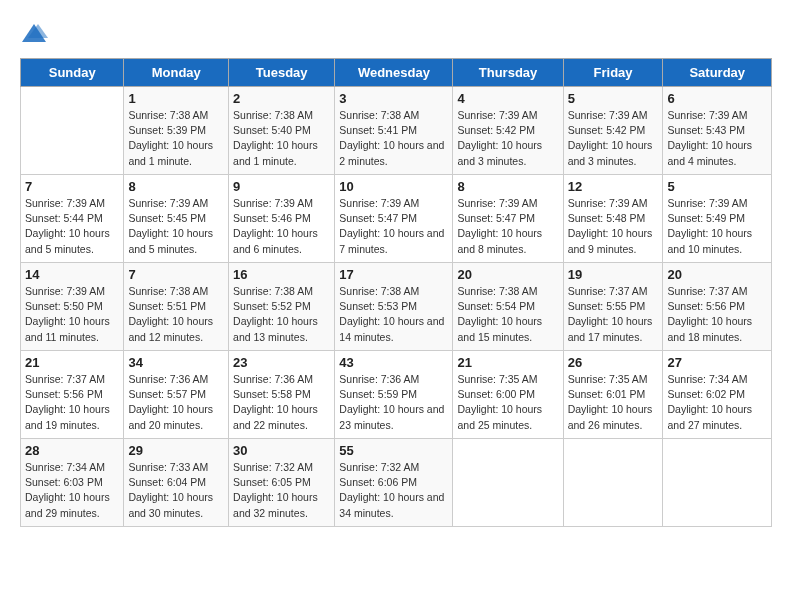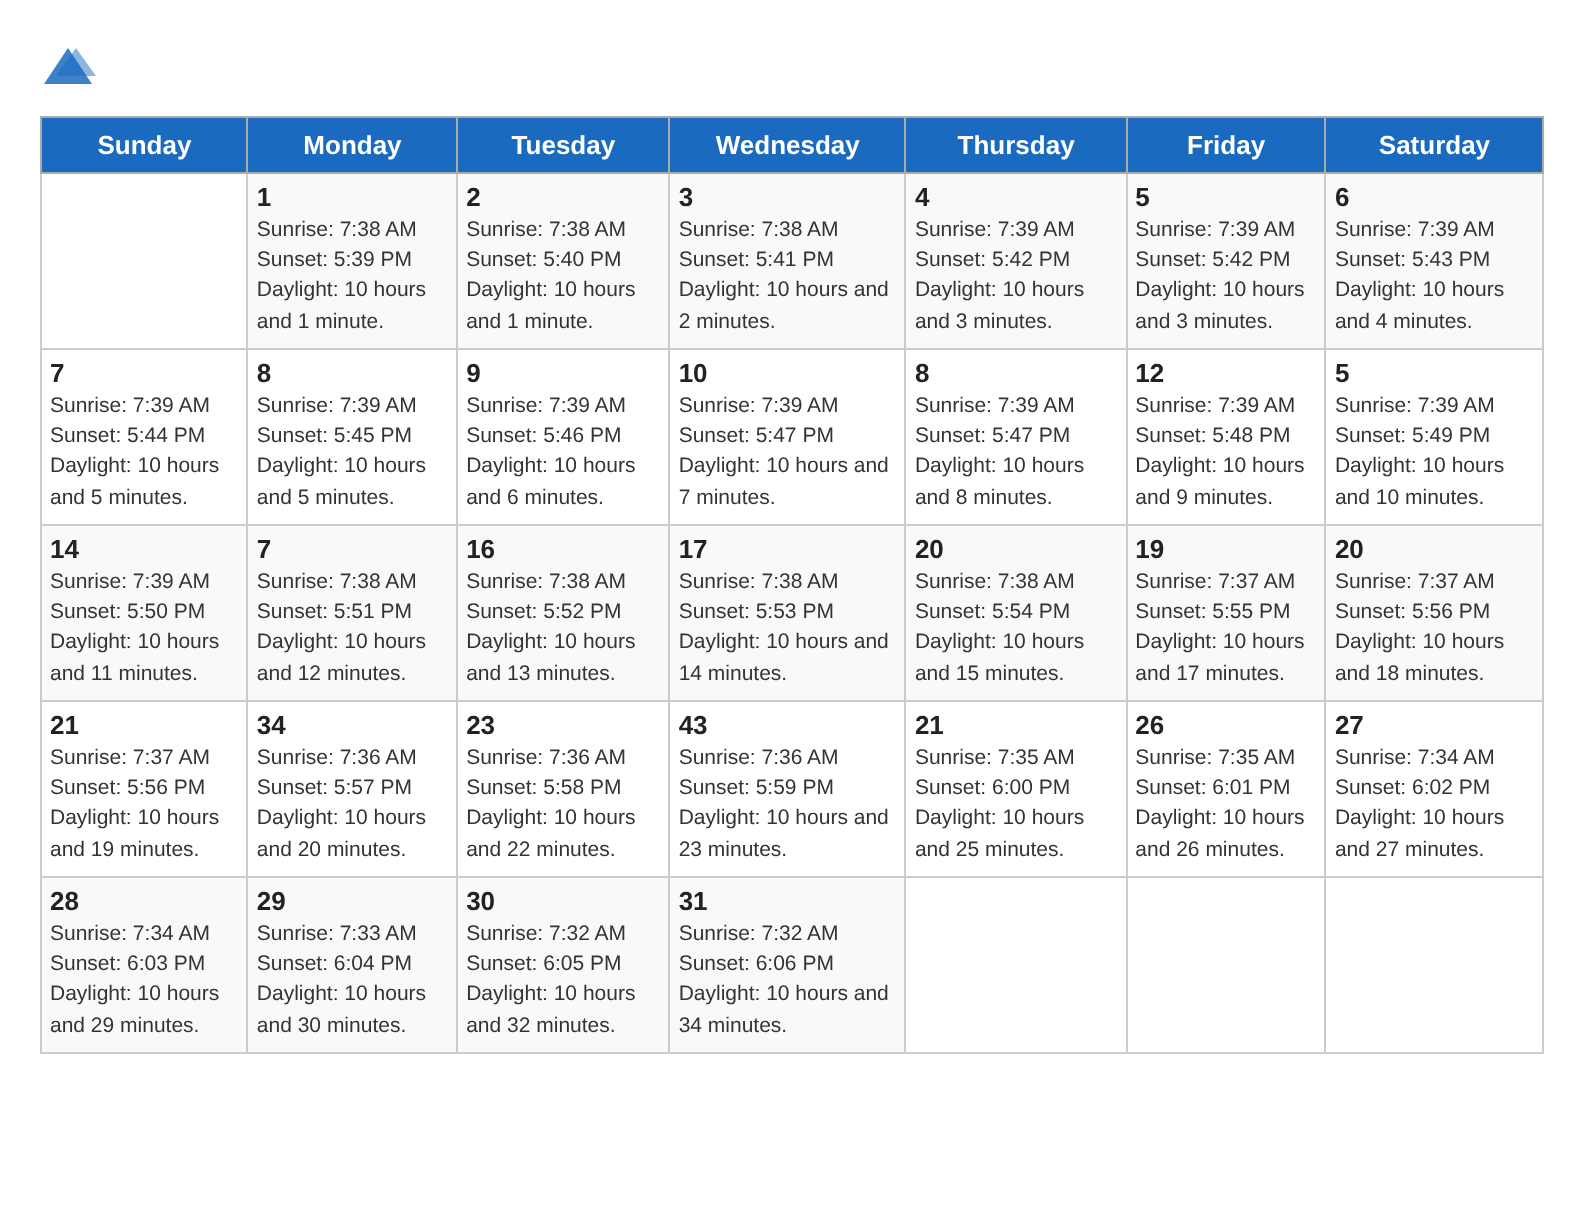--- a/index.html
+++ b/index.html
@@ -242,21 +242,21 @@
         </td>
         <td>
           <div class="day-num">29</div>
           <div class="day-info">Sunrise: 7:33 AM<br>Sunset: 6:04 PM<br>Daylight: 10 hours and 30 minutes.</div>
         </td>
         <td>
           <div class="day-num">30</div>
           <div class="day-info">Sunrise: 7:32 AM<br>Sunset: 6:05 PM<br>Daylight: 10 hours and 32 minutes.</div>
         </td>
         <td>
-          <div class="day-num">31</div>
+          <div class="day-num">55</div>
           <div class="day-info">Sunrise: 7:32 AM<br>Sunset: 6:06 PM<br>Daylight: 10 hours and 34 minutes.</div>
         </td>
         <td class="empty-cell"></td>
         <td class="empty-cell"></td>
         <td class="empty-cell"></td>
       </tr>
     </tbody>
 </table>
 
 </body></html>

